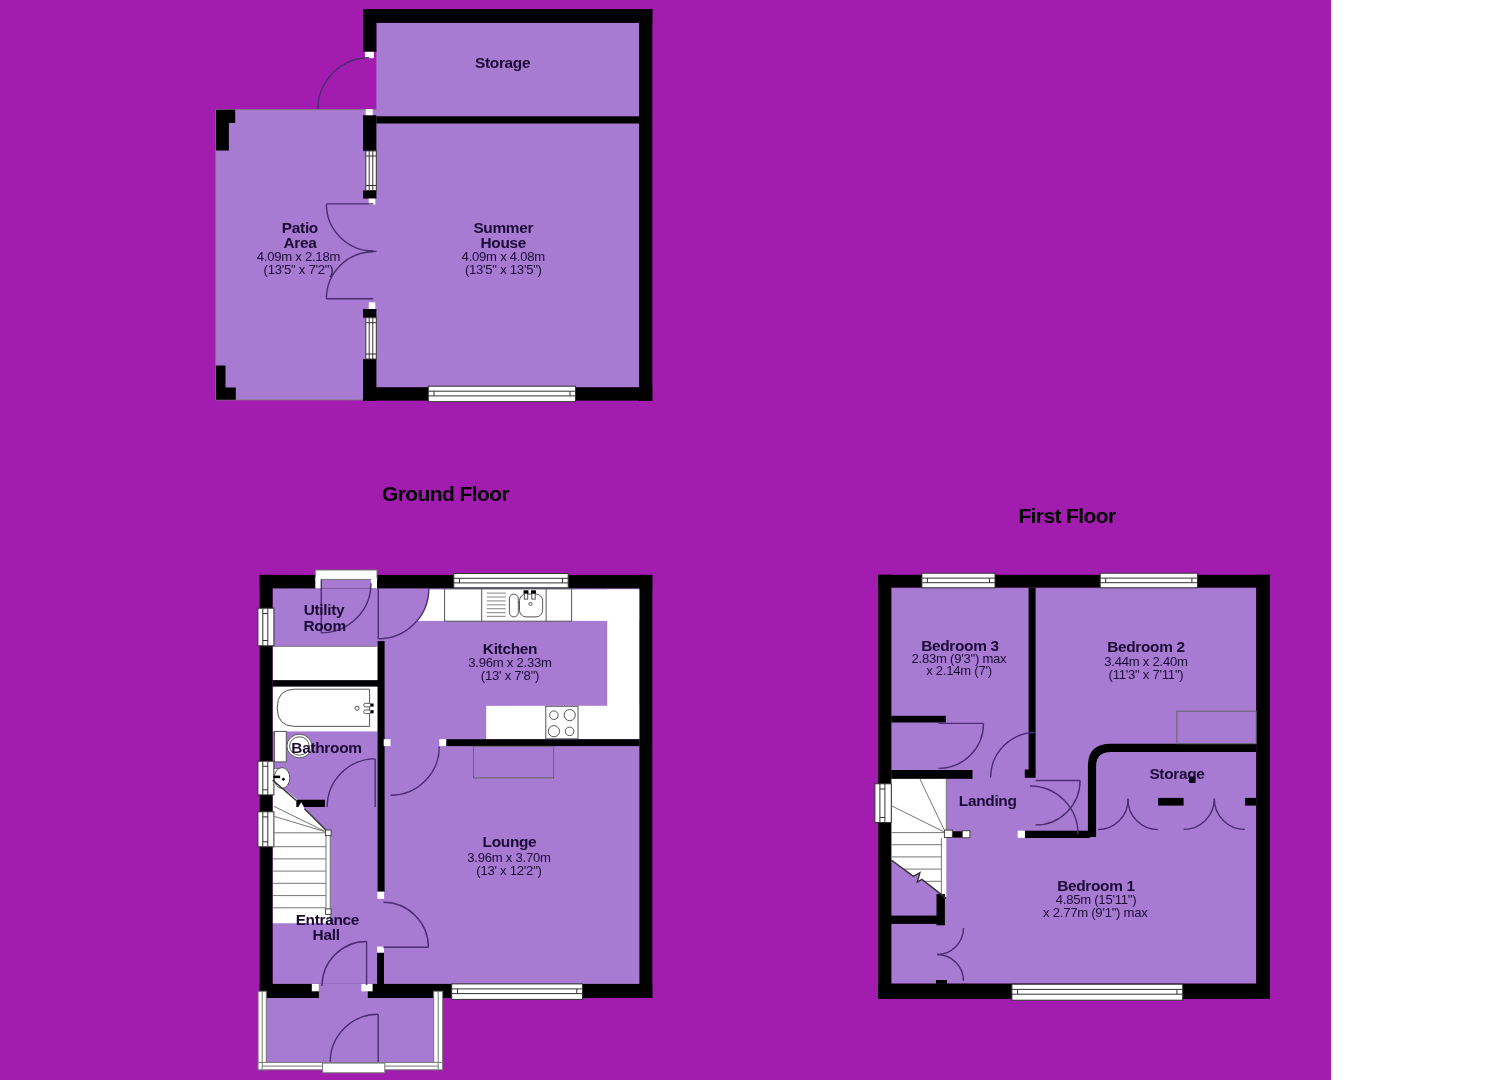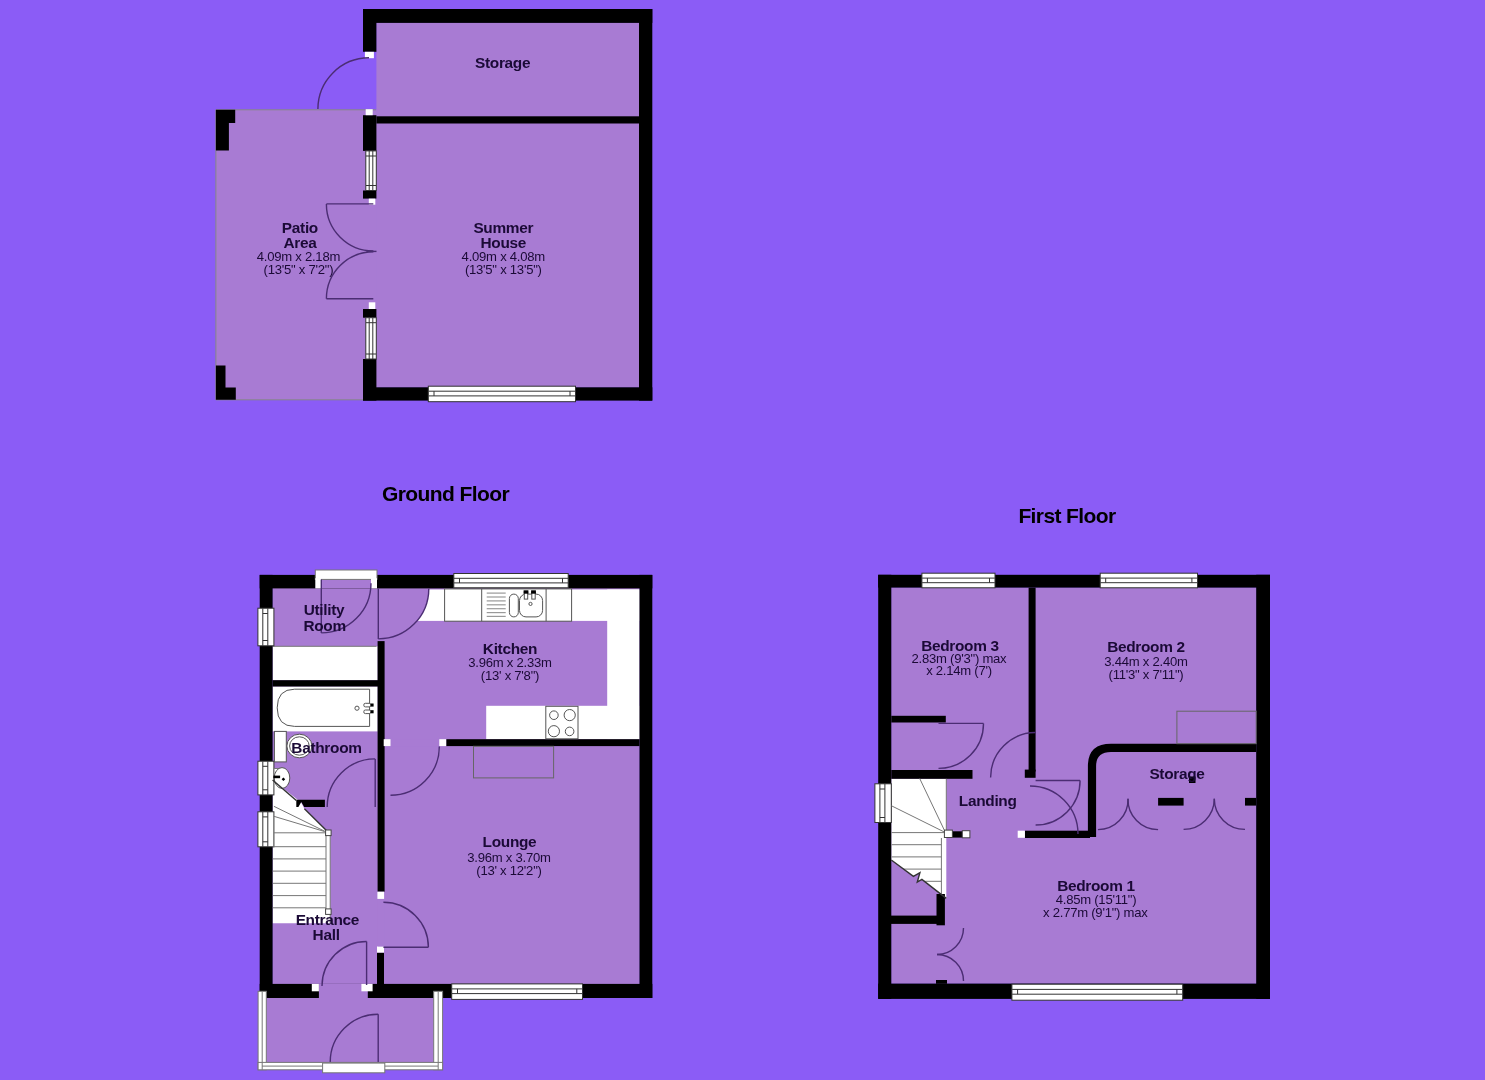--- a/index.html
+++ b/index.html
@@ -1,16 +1,16 @@
 <!DOCTYPE html>
 <html><head>
 <meta charset="utf-8">
 <style>
 html,body{margin:0;padding:0;background:#fff;}
-#page{position:relative;width:1485px;height:1080px;background:#8b5cf6;overflow:hidden;}
+#page{position:relative;width:1331px;height:1080px;background:#a21caf;overflow:hidden;}
 text{font-family:"Liberation Sans",sans-serif;fill:#1b0a36;}
 .rn{font-weight:bold;font-size:15.4px;letter-spacing:-0.3px;}
 .dm{font-size:13.1px;letter-spacing:-0.25px;}
 .tt{font-weight:bold;font-size:21px;letter-spacing:-0.6px;fill:#000;}
 </style>
 </head>
 <body>
 <div id="page">
 <svg width="1485" height="1080" viewBox="0 0 1485 1080">
 <defs>

